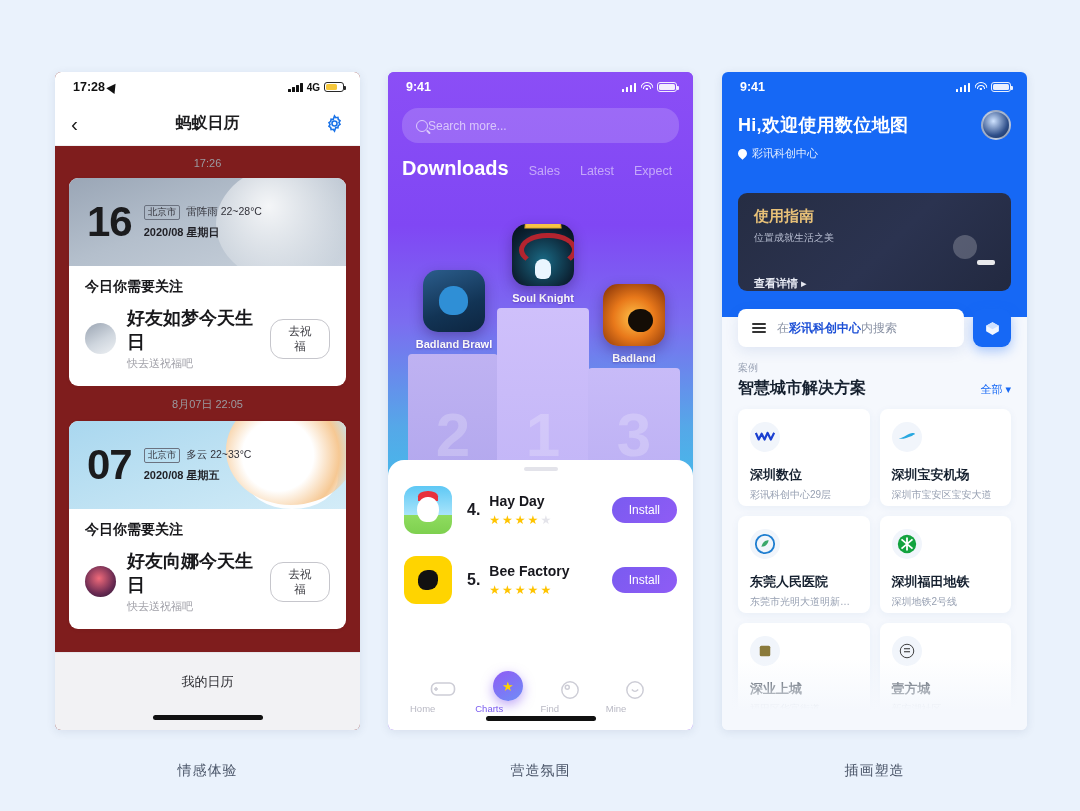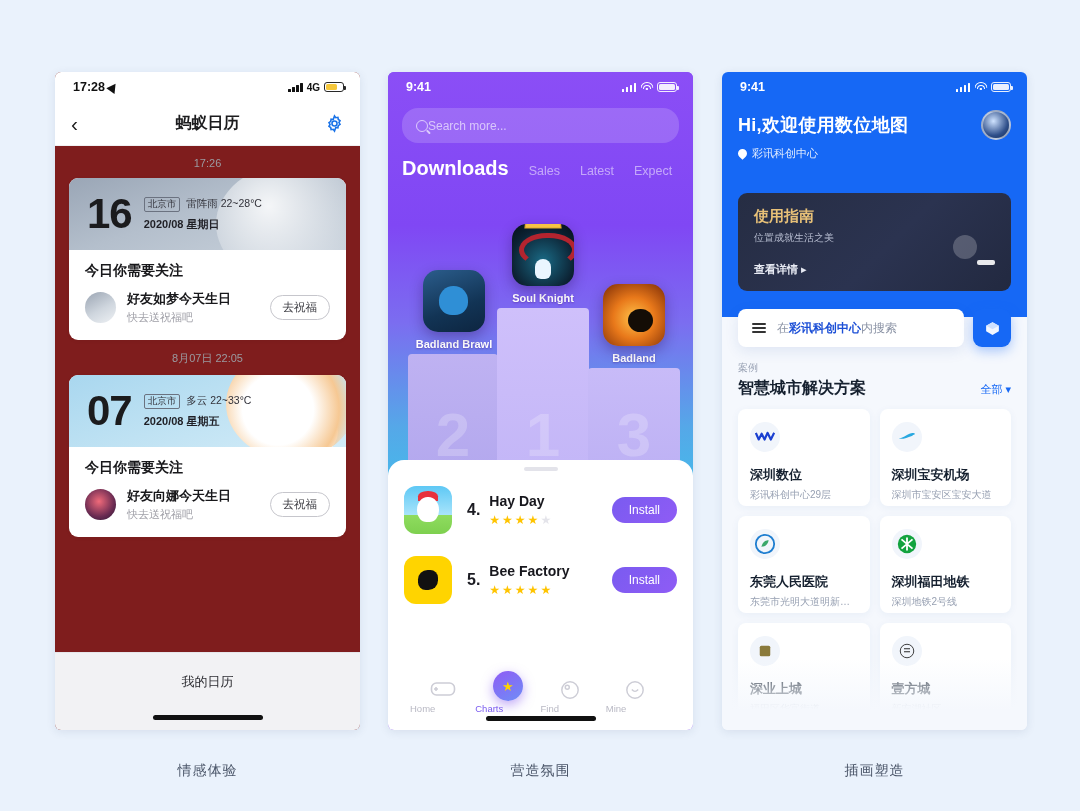--- a/index.html
+++ b/index.html
@@ -73,21 +73,21 @@
   .p1-nav { background:#fff; height: 44px; display:flex; align-items:center;
             padding: 0 16px; position: relative; border-bottom: 1px solid #f0f0f2; }
   .p1-back { font-size: 21px; color: #1a1a1a; line-height: 1; width: 26px; }
   .p1-title { position:absolute; left:0; right:0; text-align:center;
               font-size: 16px; font-weight: bold; color:#1c1c1e; pointer-events:none; }
   .gear { margin-left:auto; width:19px; height:19px; position:relative; }
   .p1-body { flex: 1; overflow: hidden; padding: 0 14px; }
   .p1-ts { text-align:center; font-size: 11px; color:#9b9ba1; margin: 11px 0 9px; }
   .p1-card { background:#fff; border-radius: 9px; overflow:hidden;
              box-shadow: 0 1px 4px rgba(0,0,0,.05); }
-  .p1-hero { height: 72px; position: relative; padding: 0 18px;
+  .p1-hero { height: 88px; position: relative; padding: 0 18px;
              display:flex; align-items:center; overflow:hidden; }
   .hero-rain { background: linear-gradient(160deg,#9aa6b6 0%,#b4bfcc 45%,#c9d2dc 100%); }
   .hero-sun  { background: linear-gradient(160deg,#a9d7ef 0%,#bfe2f3 50%,#d3ecf8 100%); }
   .hero-rain::after { content:""; position:absolute; right:-20px; top:-14px;
       width:150px; height:120px; border-radius:50%;
       background: radial-gradient(circle at 35% 35%, rgba(255,255,255,.85), rgba(255,255,255,.05) 70%); }
   .hero-sun::after { content:""; position:absolute; right:-10px; top:-26px;
       width:130px; height:110px; border-radius:50%;
       background: radial-gradient(circle at 40% 55%, #ffffff 36%, #f6c893 62%, rgba(246,200,147,0) 78%); }
   .hero-sun::before { content:""; position:absolute; right:8px; top:26px;
@@ -96,21 +96,21 @@
             line-height: 1; position:relative; z-index:2; }
   .p1-meta { margin-left: 12px; position:relative; z-index:2; }
   .p1-meta-row1 { display:flex; align-items:center; gap:6px; font-size:10.5px; color:#32323a; }
   .p1-city { border:1px solid #6b7280; border-radius:2px; padding:0 3px; font-size:9.5px; }
   .p1-meta-row2 { font-size: 11px; font-weight:bold; color:#1f1f25; margin-top:5px; }
   .p1-sec { padding: 12px 16px 4px; font-size: 14px; font-weight:bold; color:#18181b; }
   .p1-friend { display:flex; align-items:center; padding: 6px 16px 15px; }
   .p1-ava { width: 31px; height:31px; border-radius:50%; flex:0 0 auto; overflow:hidden; }
   .ava1 { background: linear-gradient(150deg,#9aa4b2,#cfd6de 55%,#eef1f4); }
   .ava2 { background: radial-gradient(circle at 45% 40%, #f06a7a, #6b2b52 60%, #241433); }
-  .p1-fname { font-size: 13px; font-weight:bold; color:#18181b; }
+  .p1-fname { font-size: 18px; font-weight:bold; color:#18181b; }
   .p1-fsub  { font-size: 11px; color:#a0a0a8; margin-top: 2px; }
   .p1-btn { margin-left:auto; border:1px solid #c6c6cc; border-radius:13px;
             padding: 4px 12px; font-size: 11.5px; color:#3a3a40; background:#fff; }
   .p1-foot { background:#f2f2f4; border-top:1px solid #e6e6ea; padding-top: 20px; }
   .p1-foot-label { text-align:center; font-size:13px; color:#2e2e33; }
 
   
   #phone2 { background: #8a4ff5; display:flex; flex-direction:column; color:#fff; }
   .p2-hero { background: linear-gradient(180deg,#8b4ef6 0%,#8047f4 38%,#7b6df0 62%,#55a8e8 88%,#49b6ea 100%);
              position: relative; padding: 0 14px; }
@@ -204,21 +204,21 @@
   .p3-loc { display:flex; align-items:center; gap:5px; margin-top: 6px;
             font-size: 11px; color: rgba(255,255,255,.88); }
   .pin { width:9px; height:9px; border-radius:50% 50% 50% 0; background:#fff;
          transform: rotate(-45deg); }
   .p3-banner { margin-top: 32px; height: 98px; border-radius: 9px;
                background: linear-gradient(135deg,#262d43 0%,#2b3350 55%,#222940 100%);
                padding: 14px 16px; position:relative; overflow:hidden; }
   .p3-banner-t { font-size: 15px; font-weight:bold; color:#e8c178; }
   .p3-banner-s { font-size: 10px; color:#b7bdd0; margin-top:5px; }
   .p3-banner-l { font-size: 11px; font-weight:bold; color:#e7eaf3; position:absolute;
-                 left: 16px; bottom: 14px; }
+                 left: 16px; bottom: 0; }
   .p3-banner::after { content:""; position:absolute; right:34px; top:42px;
                  width:24px; height:24px; border-radius:50%; background:rgba(255,255,255,.22); }
   .p3-banner .dash { position:absolute; right:16px; bottom:26px; width:18px; height:5px;
                  border-radius:2px; background:#fff; opacity:.9; }
   .p3-searchwrap { display:flex; gap: 9px; padding: 0 16px; margin-top: -8px;
                    position:relative; z-index: 3; }
   .p3-search { flex:1; height: 38px; background:#fff; border-radius: 8px;
                box-shadow: 0 4px 14px rgba(30,70,160,.10);
                display:flex; align-items:center; gap: 11px; padding: 0 14px; }
   .burger { width: 14px; }

